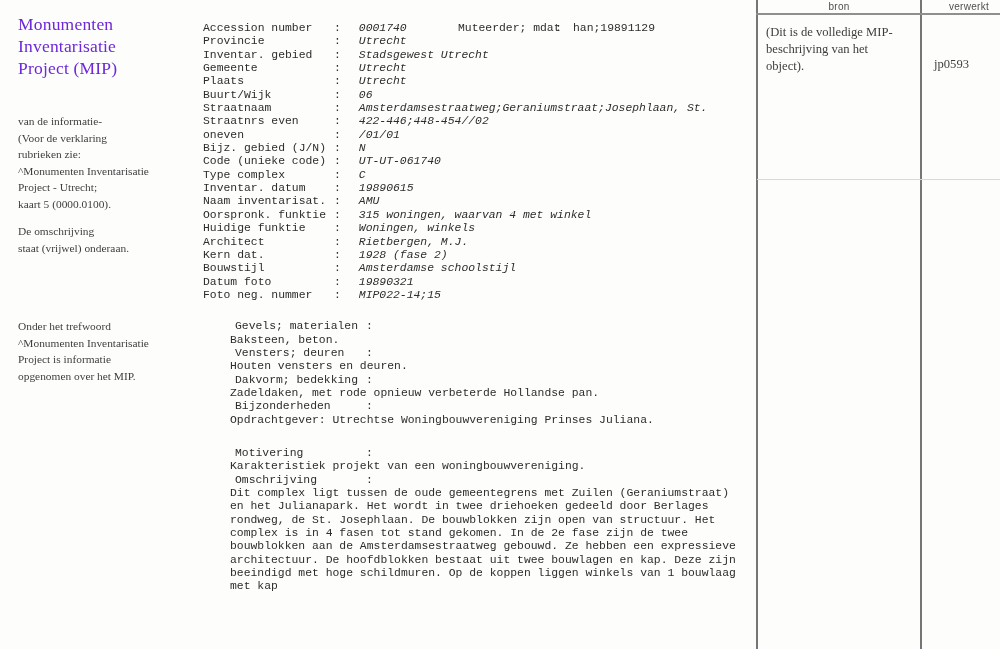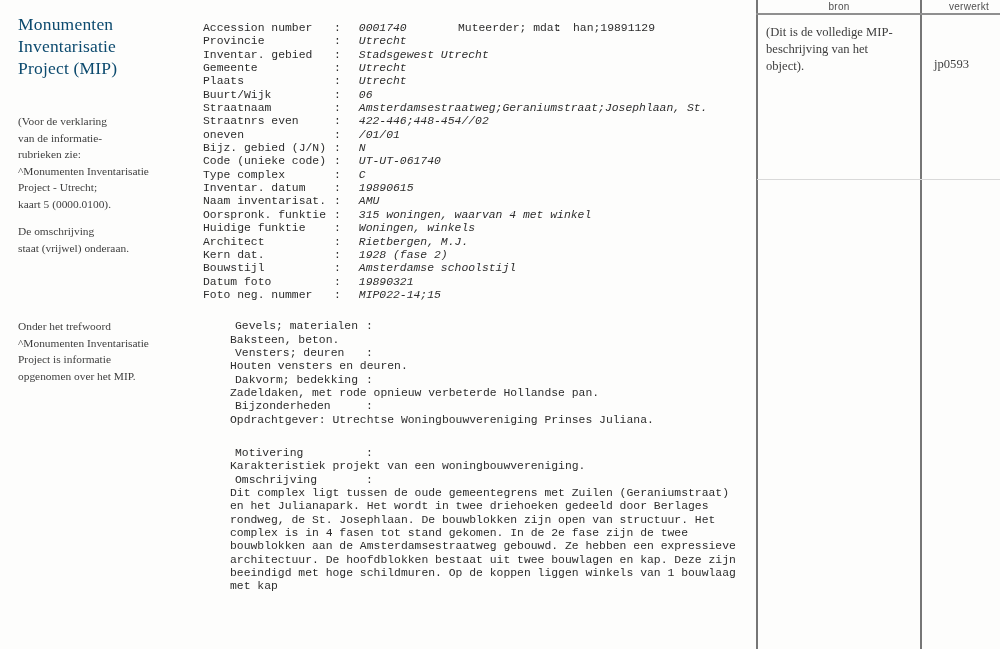--- a/index.html
+++ b/index.html
@@ -9,21 +9,21 @@
     font-family:"Liberation Serif", serif;
     overflow:hidden;
   }
   .page { position:relative; width:1000px; height:649px; }
 
   
   .sidebar { position:absolute; left:18px; top:13px; width:180px; color:#3e3e3e; }
   .title {
     margin:0; width:142px;
     font-size:17.5px; line-height:22px; font-weight:400;
-    letter-spacing:0.2px; color:#0c4a6e;
+    letter-spacing:0.2px; color:#6d28d9;
   }
   .note { position:absolute; left:0; width:182px; font-size:11.4px; line-height:16.6px; color:#3e3e3e; }
   .note1 { top:100px; }
   .note2 { top:210px; }
   .note3 { top:305px; }
   .b { font-weight:400; }
 
   
   .record {
     position:absolute; left:203px; top:22px; width:560px;
@@ -65,22 +65,22 @@
 </style>
 </head>
 <body>
 
 <div class="page">
 
   <aside class="sidebar">
     <h1 class="title">Monumenten Inventarisatie Project (MIP)</h1>
 
     <div class="note note1">
+      <div>van de informatie-</div>
       <div>(Voor de verklaring</div>
-      <div>van de informatie-</div>
       <div>rubrieken zie:</div>
       <div class="b">^Monumenten Inventarisatie</div>
       <div class="b">Project - Utrecht;</div>
       <div>kaart 5 (0000.0100).</div>
     </div>
 
     <div class="note note2">
       <div><span>De </span><span class="b">omschrijving</span></div>
       <div>staat (vrijwel) onderaan.</div>
     </div>

